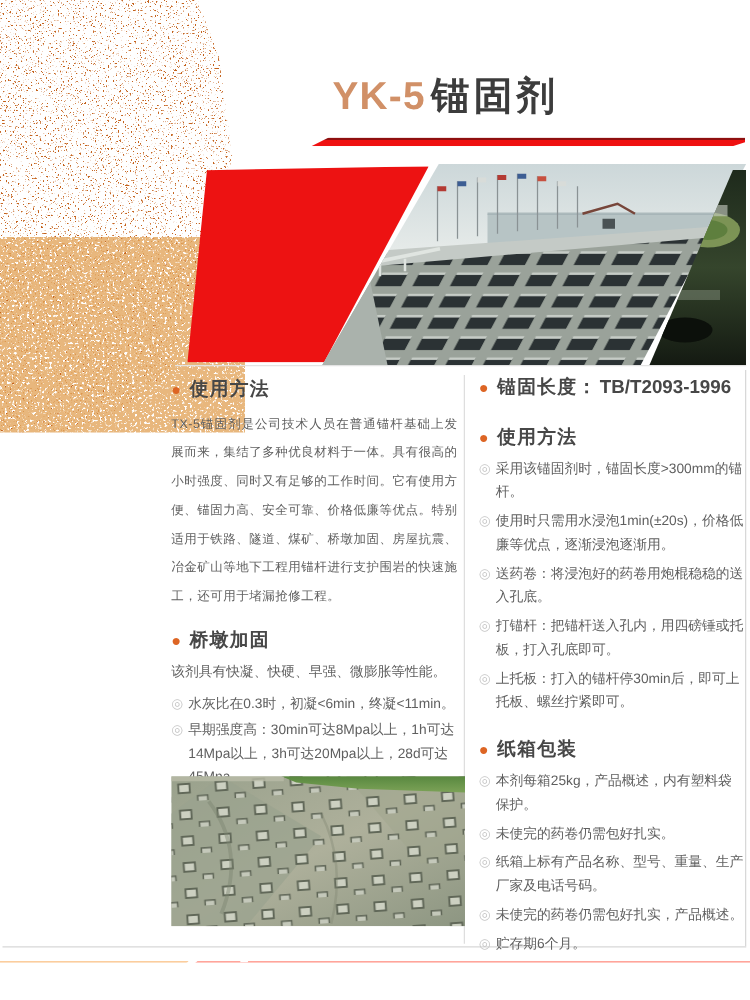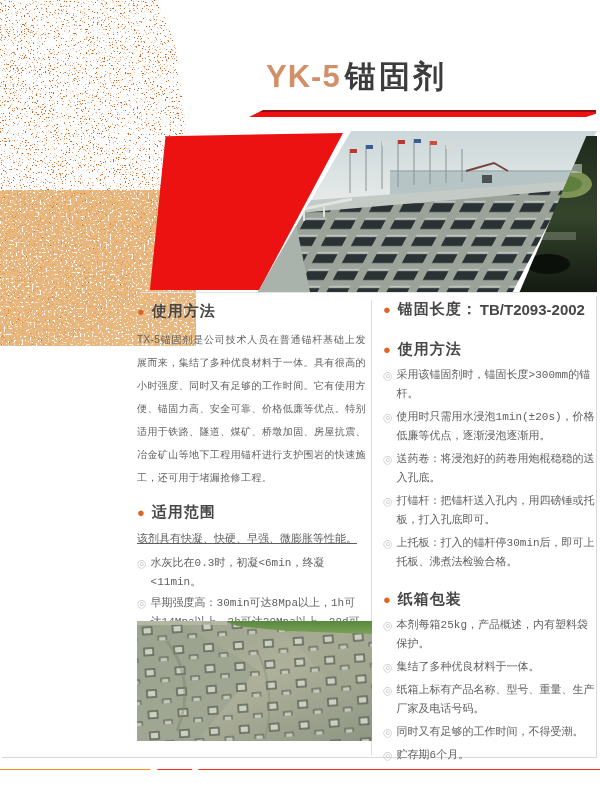--- a/index.html
+++ b/index.html
@@ -33,24 +33,24 @@
 
   
   .col{position:absolute;color:#5f5f5f;}
   #left-col{left:137px;top:302px;width:229px;}
   #right-col{left:383px;top:300px;width:212px;}
   .sec-head{display:flex;align-items:center;font-size:15px;font-weight:bold;color:#474747;
      letter-spacing:1px;margin:0 0 7px 0;}
   .sec-head .dot{color:#dd6524;font-size:13px;margin-right:6px;line-height:1;}
   .sec-head .val{font-weight:bold;color:#474747;letter-spacing:0;margin-left:2px;}
   .para{font-size:10px;line-height:23px;letter-spacing:0.4px;text-align:justify;margin:4px 0 14px 0;}
-  .intro{font-size:11px;line-height:19px;margin:2px 0 6px 0;text-decoration:underline;}
+  .intro{font-size:11px;line-height:19px;margin:2px 0 6px 0;}
   .li{display:flex;font-size:11px;line-height:19px;margin:0 0 4px 0;}
   .li .b{color:#c6c6c6;font-size:11px;margin-right:4px;flex:0 0 auto;}
-  .li .t{flex:1 1 auto;font-family:Liberation Mono, monospace;}
+  .li .t{flex:1 1 auto;}
   #left-col .li{margin-bottom:2px;}
   .gap{height:14px;}
 
   
   #slope-photo{position:absolute;left:137px;top:621px;width:235px;height:120px;}
 
   
   .bb{position:absolute;top:769px;height:13px;}
   #bb-red{left:140px;width:460px;background:linear-gradient(to bottom,#ff2a12,#ef0b06);
      clip-path:polygon(18px 0,100% 0,100% 100%,0 100%);}
@@ -168,21 +168,21 @@
 
   <div class="col" id="left-col">
     <div class="sec-head">
       <span class="dot">●</span>
       <span>使用方法</span>
     </div>
     <div class="para">TX-5锚固剂是公司技术人员在普通锚杆基础上发展而来，集结了多种优良材料于一体。具有很高的小时强度、同时又有足够的工作时间。它有使用方便、锚固力高、安全可靠、价格低廉等优点。特别适用于铁路、隧道、煤矿、桥墩加固、房屋抗震、冶金矿山等地下工程用锚杆进行支护围岩的快速施工，还可用于堵漏抢修工程。</div>
 
     <div class="sec-head">
       <span class="dot">●</span>
-      <span>适用范围</span>
+      <span>桥墩加固</span>
     </div>
     <div class="intro">该剂具有快凝、快硬、早强、微膨胀等性能。</div>
     <div class="li">
       <span class="b">◎</span>
       <span class="t">水灰比在0.3时，初凝&lt;6min，终凝&lt;11min。</span>
     </div>
     <div class="li">
       <span class="b">◎</span>
       <span class="t">早期强度高：30min可达8Mpa以上，1h可达14Mpa以上，3h可达20Mpa以上，28d可达45Mpa。</span>
     </div>
@@ -193,21 +193,21 @@
     <div class="li">
       <span class="b">◎</span>
       <span class="t">安定性：沸煮法检验合格，无毒，无老化现象。</span>
     </div>
   </div>
 
   <div class="col" id="right-col">
     <div class="sec-head">
       <span class="dot">●</span>
       <span>锚固长度：</span>
-      <span class="val">TB/T2093-2002</span>
+      <span class="val">TB/T2093-1996</span>
     </div>
     <div class="gap"></div>
     <div class="sec-head">
       <span class="dot">●</span>
       <span>使用方法</span>
     </div>
     <div class="li">
       <span class="b">◎</span>
       <span class="t">采用该锚固剂时，锚固长度&gt;300mm的锚杆。</span>
     </div>
@@ -218,42 +218,42 @@
     <div class="li">
       <span class="b">◎</span>
       <span class="t">送药卷：将浸泡好的药卷用炮棍稳稳的送入孔底。</span>
     </div>
     <div class="li">
       <span class="b">◎</span>
       <span class="t">打锚杆：把锚杆送入孔内，用四磅锤或托板，打入孔底即可。</span>
     </div>
     <div class="li">
       <span class="b">◎</span>
-      <span class="t">上托板：打入的锚杆停30min后，即可上托板、沸煮法检验合格。</span>
+      <span class="t">上托板：打入的锚杆停30min后，即可上托板、螺丝拧紧即可。</span>
     </div>
     <div class="gap"></div>
     <div class="sec-head">
       <span class="dot">●</span>
       <span>纸箱包装</span>
     </div>
     <div class="li">
       <span class="b">◎</span>
       <span class="t">本剂每箱25kg，产品概述，内有塑料袋保护。</span>
     </div>
     <div class="li">
       <span class="b">◎</span>
-      <span class="t">集结了多种优良材料于一体。</span>
+      <span class="t">未使完的药卷仍需包好扎实。</span>
     </div>
     <div class="li">
       <span class="b">◎</span>
       <span class="t">纸箱上标有产品名称、型号、重量、生产厂家及电话号码。</span>
     </div>
     <div class="li">
       <span class="b">◎</span>
-      <span class="t">同时又有足够的工作时间，不得受潮。</span>
+      <span class="t">未使完的药卷仍需包好扎实，产品概述。</span>
     </div>
     <div class="li">
       <span class="b">◎</span>
       <span class="t">贮存期6个月。</span>
     </div>
   </div>
 
   <div id="slope-photo">
     <svg width="235" height="120" viewBox="0 0 235 120" xmlns="http://www.w3.org/2000/svg">
       <defs>

